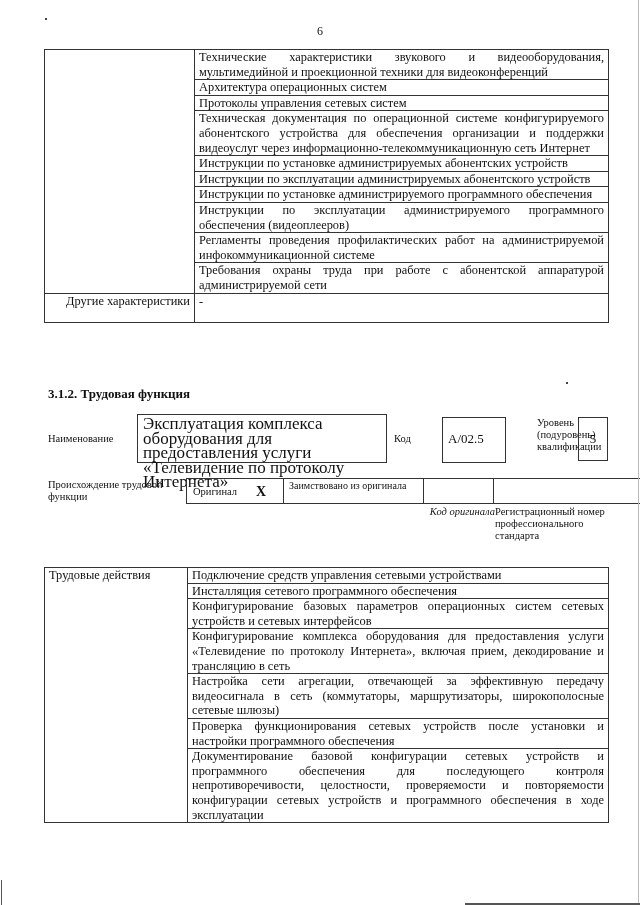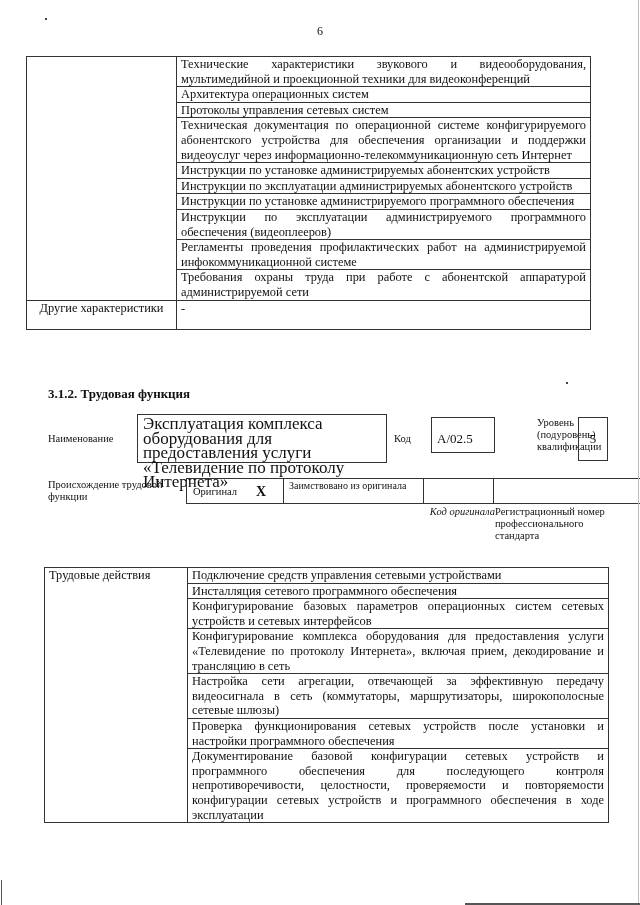--- a/index.html
+++ b/index.html
@@ -6,21 +6,21 @@
   body { width:640px; height:905px; position:relative; overflow:hidden;
          font-family:"Liberation Serif", serif; color:#111; }
   .abs { position:absolute; }
   .page-num { left:0; width:640px; top:24px; text-align:center; font-size:12px; }
   .dot { width:2px; height:2px; background:#444; }
 
   table { border-collapse:collapse; }
   td { border:1px solid #333; vertical-align:top; padding:0 4px; font-size:12.4px; line-height:14.6px; text-align:justify; }
   td.just { text-align-last:left; }
 
-  #t1 { left:26px; top:49px; width:565px;margin-top:7px; }
+  #t1 { left:44px; top:49px; width:565px; }
   #t1 td.c0 { width:141px; }
 
   .heading { left:48px; top:386px; font-size:13px; font-weight:bold; }
 
   .label-s { font-size:10.5px; line-height:12px; }
   .box { border:1px solid #333; box-sizing:border-box; }
 
   #t3 { left:44px; top:567px; width:565px; }
   #t3 td.c0 { width:134px; }
 </style>
@@ -57,34 +57,34 @@
   <tr>
         <td class="just">Инструкции по эксплуатации администрируемого программного обеспечения (видеоплееров)</td>
       </tr>
   <tr>
         <td class="just">Регламенты проведения профилактических работ на администрируемой инфокоммуникационной системе</td>
       </tr>
   <tr>
         <td class="just">Требования охраны труда при работе с абонентской аппаратурой администрируемой сети</td>
       </tr>
   <tr>
-    <td class="c0" style="text-align:center;">Другие характеристики</td>
+    <td class="c0" style="text-align:right;">Другие характеристики</td>
     <td style="height:28px;">-</td>
   </tr>
 </tbody>
   </table>
 
 <div class="abs dot" style="left:566px;top:382px;"></div>
 
 <div class="abs heading">3.1.2. Трудовая функция</div>
 
 <div class="abs label-s" style="left:48px;top:433px;">Наименование</div>
 <div class="abs box" style="left:137px;top:414px;width:250px;height:49px;padding:2px 5px;font-size:17px;line-height:14.5px;">Эксплуатация комплекса оборудования для предоставления услуги «Телевидение по протоколу Интернета»</div>
 <div class="abs label-s" style="left:394px;top:433px;">Код</div>
-<div class="abs box" style="left:431px;top:417px;width:64px;height:36px;padding:13px 5px 0;font-size:13px;">А/02.5</div>
+<div class="abs box" style="left:442px;top:417px;width:64px;height:46px;padding:13px 5px 0;font-size:13px;">А/02.5</div>
 <div class="abs label-s" style="left:489px;top:417px;width:80px;margin-left:48px;">Уровень (подуровень) квалификации</div>
 <div class="abs box" style="left:578px;top:417px;width:30px;height:44px;padding-top:13px;text-align:center;font-size:13px;">5</div>
 
 <div class="abs label-s" style="left:48px;top:479px;width:130px;">Происхождение трудовой функции</div>
 <div class="abs box" style="left:186px;top:478px;width:500px;height:26px;">
   <div class="abs label-s" style="left:6px;top:7px;">Оригинал</div>
   <div class="abs" style="left:69px;top:5px;font-size:14px;font-weight:bold;">X</div>
   <div class="abs" style="left:96px;top:0;width:1px;height:24px;background:#333;"></div>
   <div class="abs label-s" style="left:102px;top:1px;width:130px;font-size:10px;line-height:11px;">Заимствовано из оригинала</div>
   <div class="abs" style="left:236px;top:0;width:1px;height:24px;background:#333;"></div>

